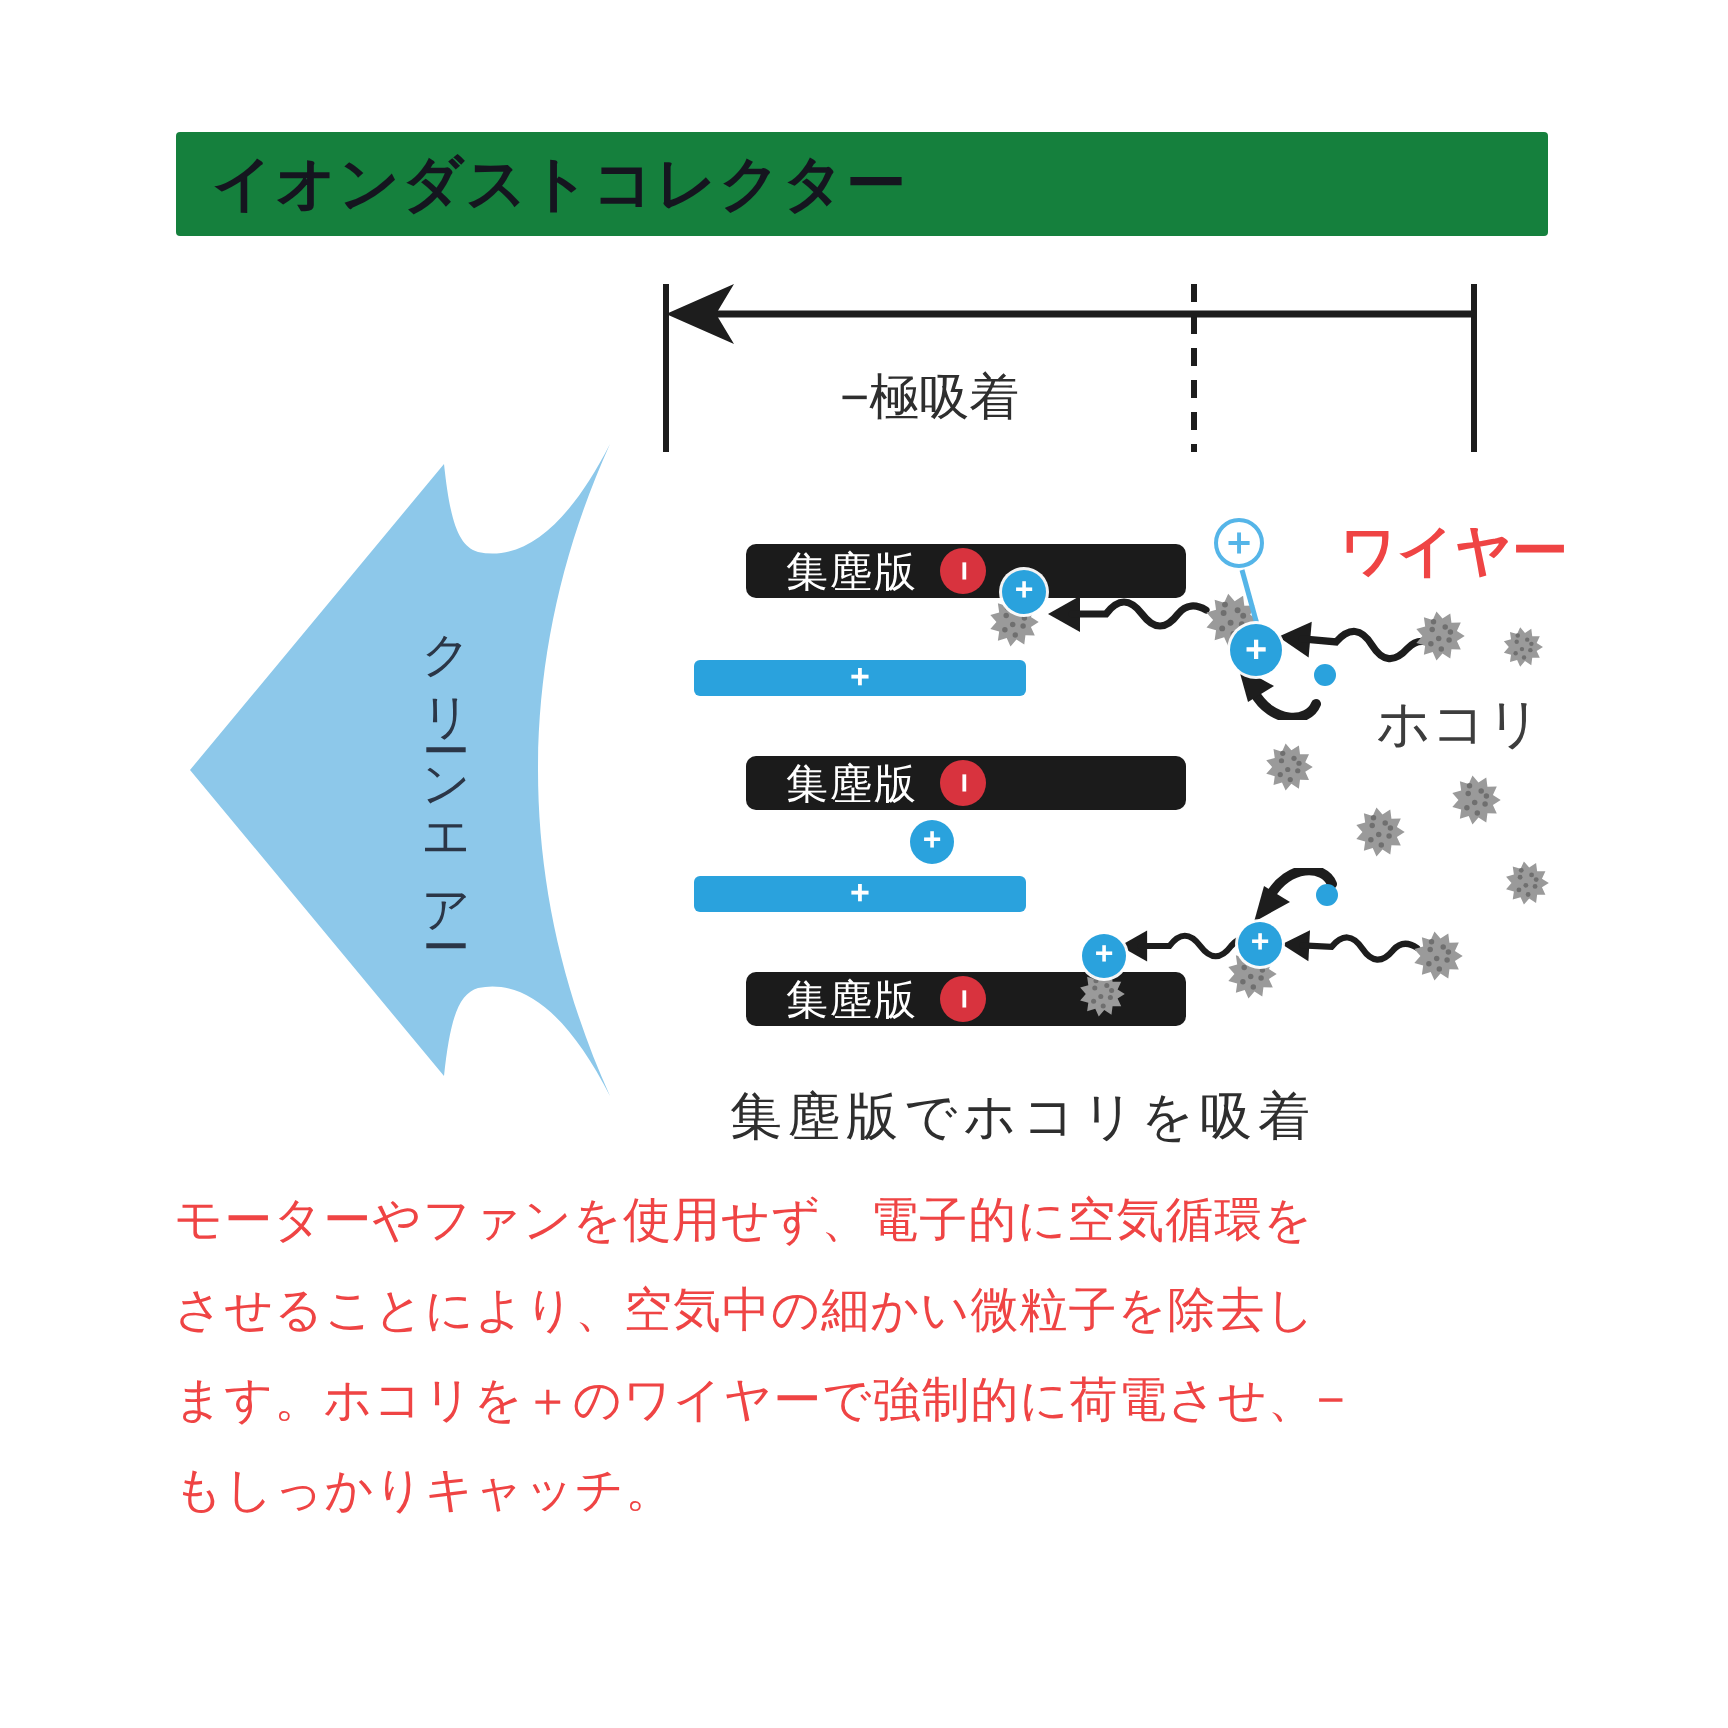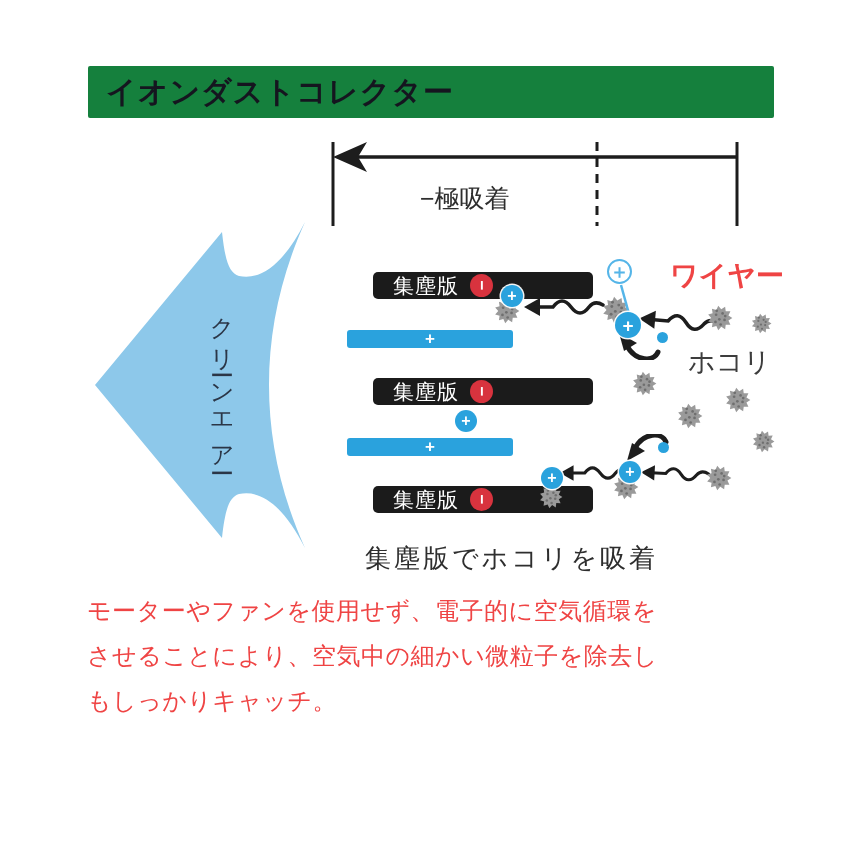--- a/index.html
+++ b/index.html
@@ -299,16 +299,17 @@
     <path d="M42 8 C38 -2 20 -2 11 14" fill="none" stroke="#1d1d1d" stroke-width="5" stroke-linecap="round"></path>
     <polygon points="3,27 8,9 21,17" fill="#1d1d1d"></polygon>
   </svg>
 
   <div class="hokori">ホコリ</div>
   <div class="caption">集塵版でホコリを吸着</div>
 
   <div class="bodytext">
     <div>モーターやファンを使用せず、電子的に空気循環を</div>
     <div>させることにより、空気中の細かい微粒子を除去し</div>
+    <div>ます。ホコリを＋のワイヤーで強制的に荷電させ、−</div>
     <div>もしっかりキャッチ。</div>
   </div>
 
 </div>
 
 </body></html>

